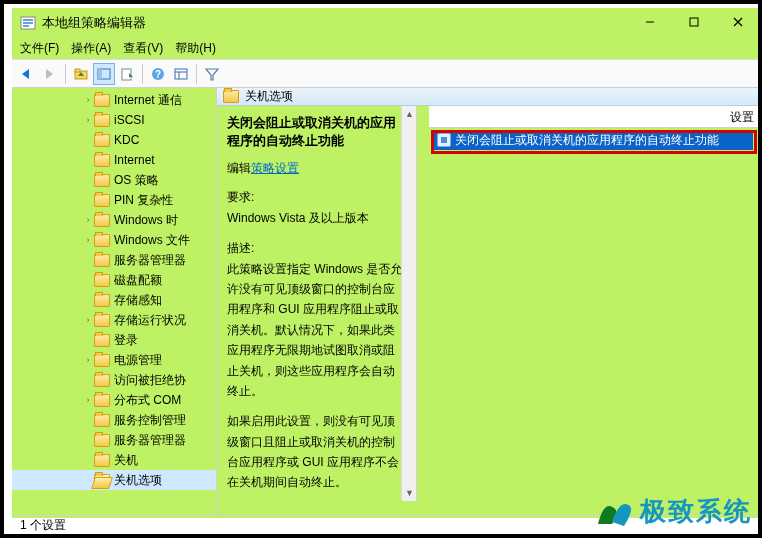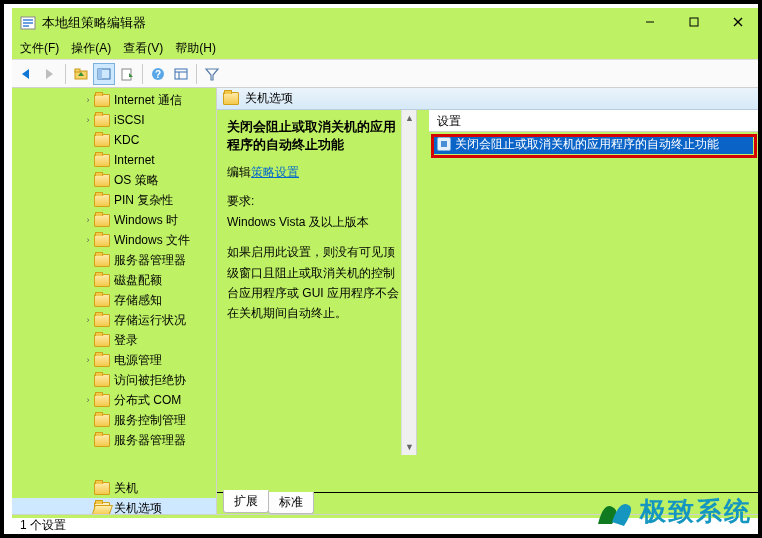--- a/index.html
+++ b/index.html
@@ -28,21 +28,21 @@
   .content { flex: 1; display: flex; flex-direction: column; position: relative; }
   .chead { height: 22px; background: linear-gradient(#eaf4fb,#d6e9f7); border-bottom: 1px solid #bcd; display: flex; align-items: center; padding: 0 6px; gap: 6px; }
   .chead .fld { width: 16px; height: 13px; background: linear-gradient(#ffe9a8,#f3c94b); border: 1px solid #d4a015; border-radius:1px; position:relative; }
   .chead .fld::before { content:""; position:absolute; top:-3px; left:0; width:6px; height:3px; background:#f3c94b; border:1px solid #d4a015; border-bottom:none; border-radius:1px 1px 0 0; }
   .split { flex: 1; display: flex; gap: 12px; }
   .left { width: 200px; border-right: 1px solid #d0d0d0; padding: 8px 10px; overflow: hidden; }
   .left .ptitle { font-weight: bold; font-size: 13px; margin-bottom: 10px; line-height: 1.4; }
   .left .edit { margin-bottom: 4px; }
   .left a { color: #0066cc; text-decoration: underline; }
   .left .sect { margin-top: 10px; line-height: 1.7; font-size: 12px; }
-  .right { flex: 1; position: relative; }
+  .right { flex: 1; position: relative; text-align: right; }
   .colhead { height: 22px; border-bottom: 1px solid #d0d0d0; padding: 3px 8px; font-size: 12px; background:#fff; }
   .listitem { margin: 2px 0 0 4px; height: 20px; background: #0a63c7; color: #fff; display: flex; align-items: center; padding: 0 4px; gap: 4px; width: 320px; }
   .listitem .pi { width: 14px; height: 14px; background: #e6f0fa; border: 1px solid #7bb1e0; border-radius: 2px; display:flex; align-items:center; justify-content:center; }
   .listitem .pi::after { content:""; width:6px; height:6px; background:#4a8fd6; }
   .redbox { position: absolute; border: 3px solid #d40202; left: 2px; top: 24px; width: 326px; height: 24px; pointer-events: none; }
   .scroll { position: absolute; right: -1px; top: 0; width: 16px; height: 100%; background: #f0f0f0; border-left: 1px solid #ddd; }
   .scroll .up, .scroll .dn { height: 16px; display:flex; align-items:center; justify-content:center; color:#666; font-size:9px; }
   .scroll .dn { position:absolute; bottom:0; width:100%; }
   .scroll.left-scroll { left: 184px; right:auto; }
   .tabs { height: 22px; border-top: 1px solid #000000; display: flex; align-items: flex-end; padding-left: 6px; margin-top: 37px; }
@@ -230,41 +230,42 @@
           <div class="titem" style="padding-left: 70px;">
             <span class="exp"></span>
             <span class="fld"></span>
             <span>服务控制管理</span>
           </div>
           <div class="titem" style="padding-left: 70px;">
             <span class="exp"></span>
             <span class="fld"></span>
             <span>服务器管理器</span>
           </div>
-          <div class="titem" style="padding-left: 70px; margin-top: 28px;">
+          <div class="titem" style="padding-left: 70px;">
             <span class="exp"></span>
             <span class="fld"></span>
             <span>关机</span>
           </div>
           <div class="titem sel" style="padding-left: 70px;">
             <span class="exp"></span>
             <span class="fld"></span>
             <span>关机选项</span>
           </div>
         </div>
       <div class="content">
         <div class="chead">
           <div class="fld"></div>
           <span>关机选项</span>
         </div>
         <div class="split">
           <div class="left" style="position:relative">
             <div class="ptitle">关闭会阻止或取消关机的应用程序的自动终止功能</div>
             <div class="edit"><span>编辑</span><a href="#">策略设置</a></div>
             <div class="sect"><span>要求:</span><br><span>Windows Vista 及以上版本</span></div>
+            <div class="sect"><span>描述:</span><br><span>此策略设置指定 Windows 是否允许没有可见顶级窗口的控制台应用程序和 GUI 应用程序阻止或取消关机。默认情况下，如果此类应用程序无限期地试图取消或阻止关机，则这些应用程序会自动终止。</span></div>
             <div class="sect"><span>如果启用此设置，则没有可见顶级窗口且阻止或取消关机的控制台应用程序或 GUI 应用程序不会在关机期间自动终止。</span></div>
             <div class="scroll left-scroll">
                 <div class="up">▲</div>
                 <div class="dn">▼</div>
               </div>
           </div>
           <div class="right">
             <div class="colhead">设置</div>
             <div class="listitem">
               <div class="pi"></div>

